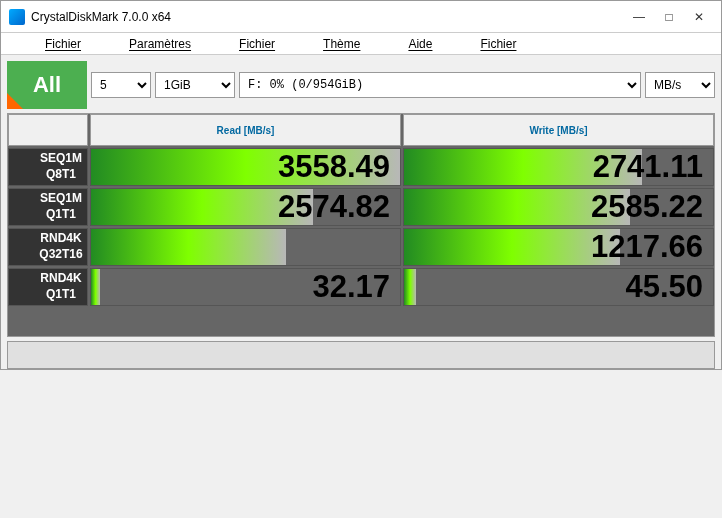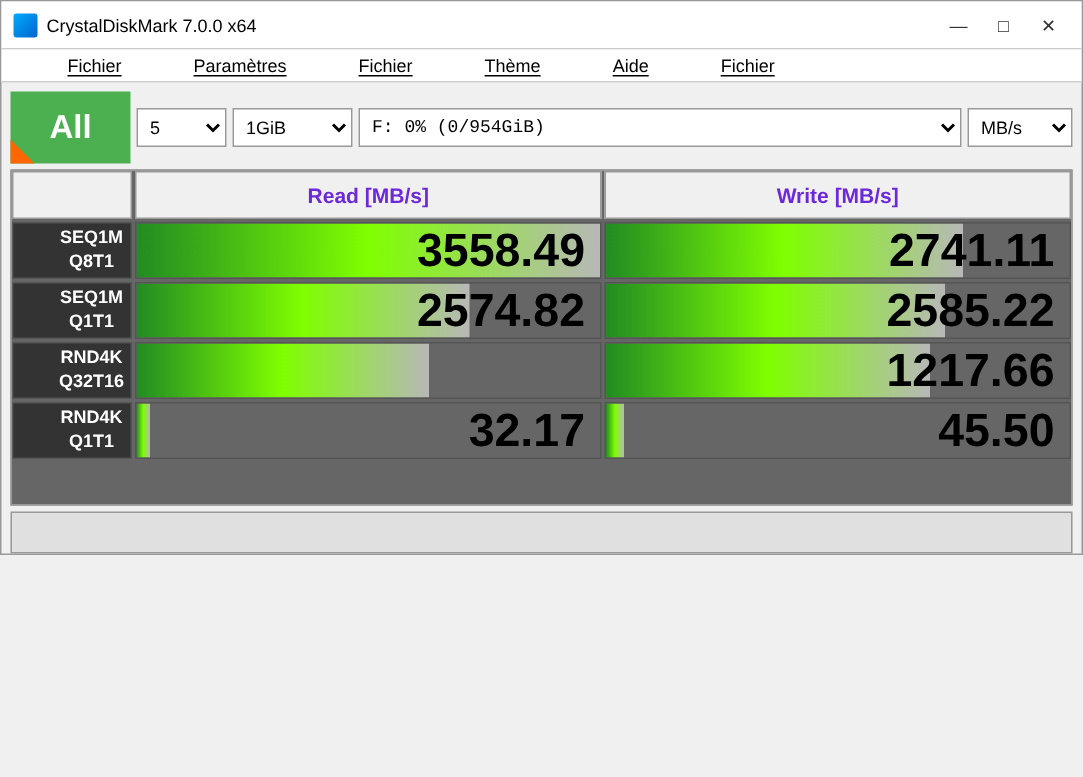--- a/index.html
+++ b/index.html
@@ -151,23 +151,23 @@
       border: 1px solid #999;
       background: #666;
     }
 
     
     .header-cell {
       background: #f0f0f0;
       display: flex;
       align-items: center;
       justify-content: center;
-      font-size: 14px;
+      font-size: 10px;
       font-weight: bold;
-      color: #6d28d9;
+      color: #0369a1;
       border: 1px solid #999;
     }
 
     .label-header {
       background: #f0f0f0;
     }
 
     
     .row-label {
       background: #333;

